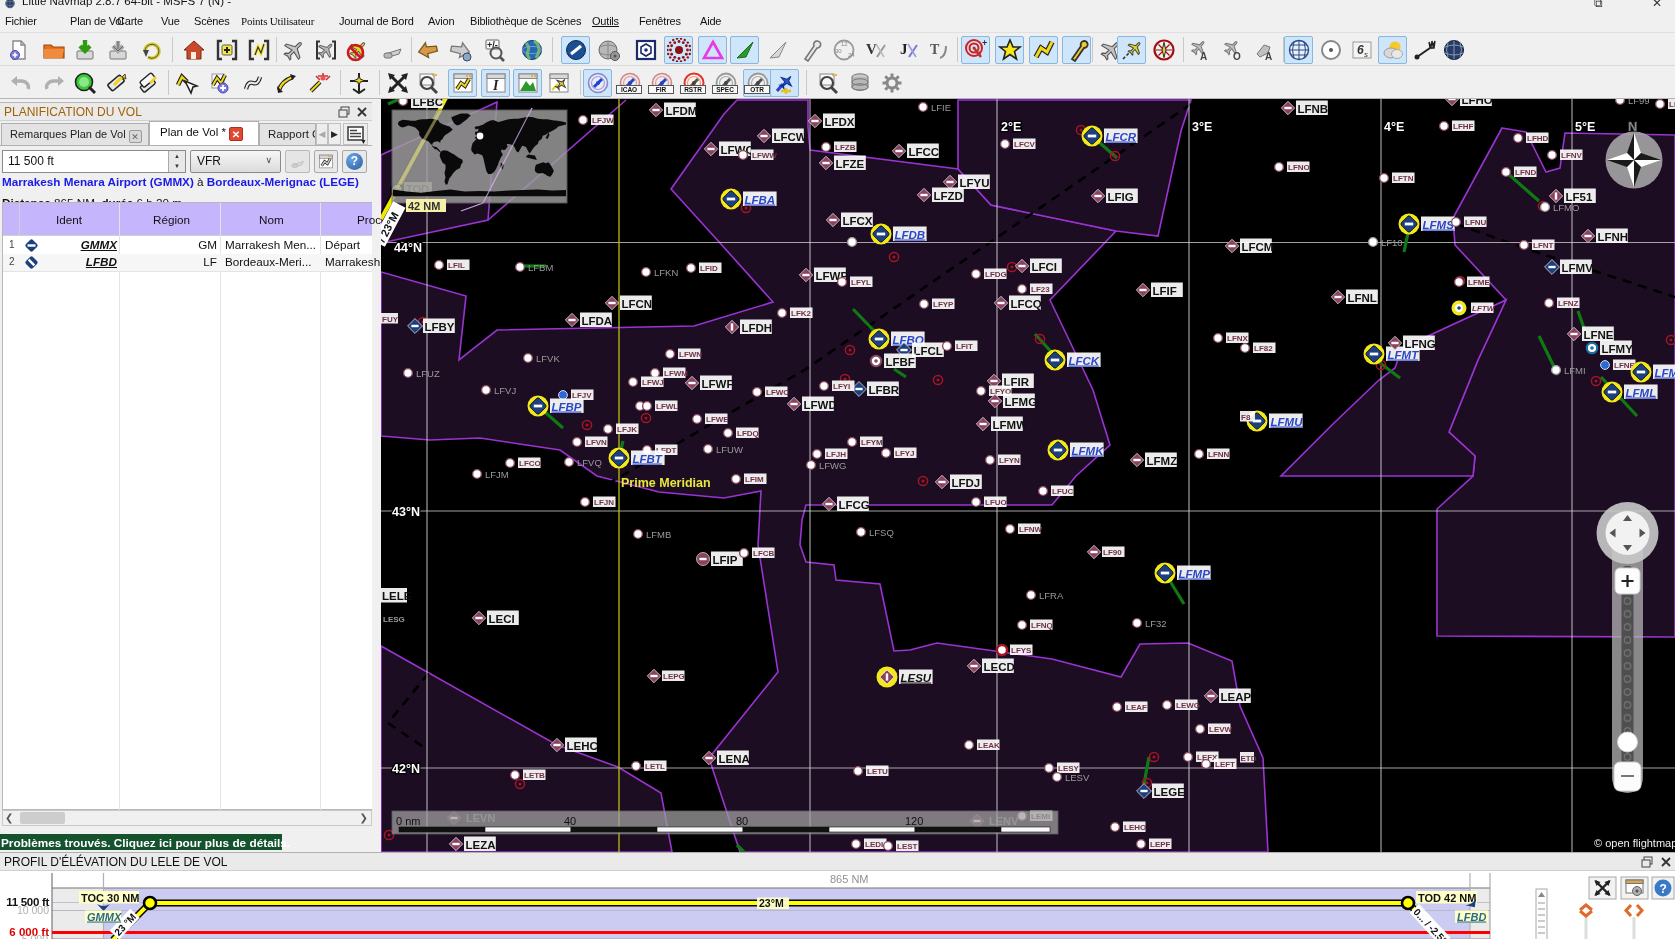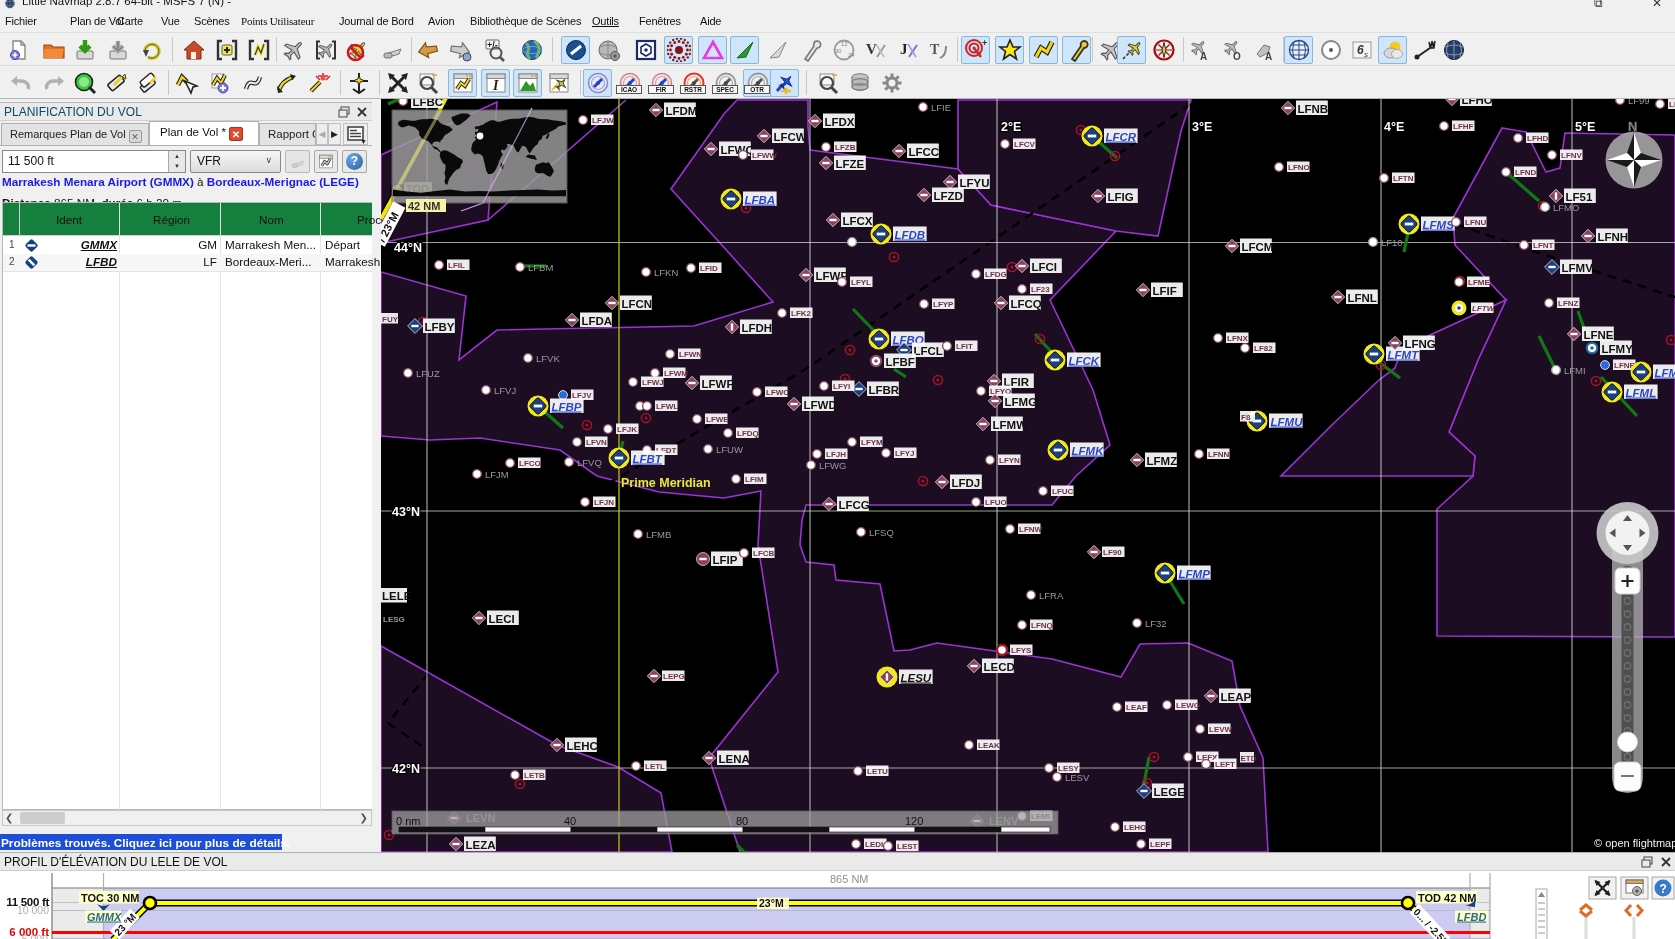--- a/index.html
+++ b/index.html
@@ -589,21 +589,21 @@
 <div style="position:absolute;left:616px;top:19px;width:26px;text-align:center;font-size:6.5px;font-weight:bold;background:#f8f8f8;border:1px solid #555;color:#111;">ICAO</div>
     <div style="position:absolute;left:648px;top:19px;width:26px;text-align:center;font-size:6.5px;font-weight:bold;background:#f8f8f8;border:1px solid #555;color:#111;">FIR</div>
     <div style="position:absolute;left:680px;top:19px;width:26px;text-align:center;font-size:6.5px;font-weight:bold;background:#f8f8f8;border:1px solid #555;color:#111;">RSTR</div>
     <div style="position:absolute;left:712px;top:19px;width:26px;text-align:center;font-size:6.5px;font-weight:bold;background:#f8f8f8;border:1px solid #555;color:#111;">SPEC</div>
     <div style="position:absolute;left:744px;top:19px;width:26px;text-align:center;font-size:6.5px;font-weight:bold;background:#f8f8f8;border:1px solid #555;color:#111;">OTR</div>
 </div>
 
 <div style="position:absolute;left:0;top:99px;width:372px;height:753px;background:#f0f0f0;">
 
  <div style="position:absolute;left:0;top:3px;width:372px;height:19px;background:#eaeaea;border-top:1px solid #b8b8b8;border-bottom:1px solid #cfcfcf;">
-   <div style="position:absolute;left:4px;top:2px;font-size:12px;color:#0c4a6e;text-align:center;">PLANIFICATION DU VOL</div>
+   <div style="position:absolute;left:4px;top:2px;font-size:12px;color:#a16207;text-align:center;">PLANIFICATION DU VOL</div>
    <svg width="12" height="12" style="position:absolute;left:338px;top:3px;" viewBox="0 0 12 12">
         <rect x="3" y="1" width="8" height="7" fill="none" stroke="#444"></rect>
         <rect x="1" y="4" width="8" height="7" fill="#eaeaea" stroke="#444"></rect>
       </svg>
    <svg width="12" height="12" style="position:absolute;left:356px;top:3px;" viewBox="0 0 12 12">
         <path d="M2,2 L10,10 M10,2 L2,10" stroke="#333" stroke-width="1.8"></path>
       </svg>
  </div>
 
  <div style="position:absolute;left:0;top:22px;width:372px;height:24px;">
@@ -641,21 +641,21 @@
         <div style="width:17px;height:17px;border-radius:50%;background:radial-gradient(circle at 35% 30%,#6aa8e8,#2a5a9a);color:#fff;font-weight:bold;font-size:12px;text-align:center;line-height:17px;margin:2px auto;">?</div>
       </div>
  </div>
 
  <div style="position:absolute;left:2px;top:76px;width:368px;font-size:11.7px;color:#111;">
   <div><span style="color:#1a1ae8;font-weight:bold;">Marrakesh Menara Airport (GMMX)</span> à <span style="color:#1a1ae8;font-weight:bold;">Bordeaux-Merignac (LEGE)</span></div>
   <div style="margin-top:8px;"><b>Distance</b> 865 NM, <b>durée</b> 6 h 20 m.</div>
  </div>
 
  <div style="position:absolute;left:2px;top:103px;width:370px;height:608px;background:#fff;border:1px solid #b8b8b8;border-right:none;">
-   <div style="position:absolute;left:0;top:0;width:369px;height:33px;background:#15803d;border-bottom:1px solid #d0d0d0;font-size:11.7px;color:#111;text-decoration:underline;">
+   <div style="position:absolute;left:0;top:0;width:369px;height:33px;background:#c4b5fd;border-bottom:1px solid #d0d0d0;font-size:11.7px;color:#111;text-decoration:underline;">
      <span style="position:absolute;left:53px;top:10px;">Ident</span>
      <span style="position:absolute;left:150px;top:10px;">Région</span>
      <span style="position:absolute;left:256px;top:10px;">Nom</span>
      <span style="position:absolute;left:354px;top:10px;">Procé</span>
    </div>
    <div style="position:absolute;left:16px;top:0;width:1px;height:33px;background:#d0d0d0;"></div>
    <div style="position:absolute;left:116px;top:0;width:1px;height:608px;background:#e4e4e4;"></div>
    <div style="position:absolute;left:217px;top:0;width:1px;height:608px;background:#e4e4e4;"></div>
    <div style="position:absolute;left:317px;top:0;width:1px;height:608px;background:#e4e4e4;"></div>
 
@@ -683,21 +683,21 @@
    </div>
    <div style="position:absolute;left:0;top:68px;width:369px;height:1px;background:#e4e4e4;"></div>
  </div>
 
  <div style="position:absolute;left:2px;top:711px;width:370px;height:16px;background:#f0f0f0;border:1px solid #c8c8c8;">
    <div style="position:absolute;left:2px;top:1px;font-size:10px;color:#555;">❮</div>
    <div style="position:absolute;right:3px;top:1px;font-size:10px;color:#555;">❯</div>
    <div style="position:absolute;left:17px;top:1px;width:45px;height:12px;background:#cdcdcd;border-radius:2px;"></div>
  </div>
 
- <div style="position:absolute;left:0;top:735px;width:282px;height:16px;background:#1d4ed8;color:#fff;font-weight:bold;font-size:11.8px;padding:2px 0 0 1px;white-space:nowrap;">Problèmes trouvés. Cliquez ici pour plus de détails.</div>
+ <div style="position:absolute;left:0;top:735px;width:282px;height:16px;background:#14532d;color:#fff;font-weight:bold;font-size:11.8px;padding:2px 0 0 1px;white-space:nowrap;">Problèmes trouvés. Cliquez ici pour plus de détails.</div>
 </div>
 
 <svg style="position:absolute;left:381px;top:99px;" width="1294" height="753" viewBox="381 99 1294 753">
 <rect x="381" y="99" width="1294" height="753" fill="#000000"></rect>
 <polygon points="381,155 497,102 488,220 381,243" fill="#1c0d23" stroke="#9b33d2" stroke-width="1.6" opacity="1"></polygon>
 <polygon points="381,272 466,296 459,360 497,330 694,326 773,302 720,243 671,189 724,114 737,100 808,100 808,126 810,150 958,169 991,205 1116,231 1050,300 1093,390 1110,445 1076,476 1052,505 806,505 802,520 800,545 806,562 834,565 836,580 880,584 894,651 910,650 937,643 1002,652 1052,659 1121,677 1140,644 1188,643 1232,661 1240,706 1263,758 1268,852 740,852 709,758 778,672 758,545 761,491 724,498 659,492 597,476 560,450 480,438 430,440 381,436" fill="#1c0d23" stroke="#9b33d2" stroke-width="1.6" opacity="1"></polygon>
 <polygon points="958,100 1191,100 1181,131 1158,236 1116,231 991,205 958,169" fill="#1c0d23" stroke="#9b33d2" stroke-width="1.6" opacity="1"></polygon>
 <polygon points="1502,128 1526,132 1546,172 1560,168 1565,133 1675,135 1675,637 1437,636 1437,509 1473,476 1475,456 1449,432 1478,360 1506,300 1455,245 1453,218" fill="#1c0d23" stroke="#9b33d2" stroke-width="1.6" opacity="1"></polygon>
 <polygon points="1402,348 1506,300 1478,360 1449,432 1475,456 1473,476 1281,476 1334,423 1379,380 1395,368" fill="#1c0d23" stroke="#9b33d2" stroke-width="1.6" opacity="1"></polygon>
 <polygon points="381,646 557,745 618,767 661,793 672,852 381,852" fill="#1c0d23" stroke="#9b33d2" stroke-width="1.6" opacity="1"></polygon>

